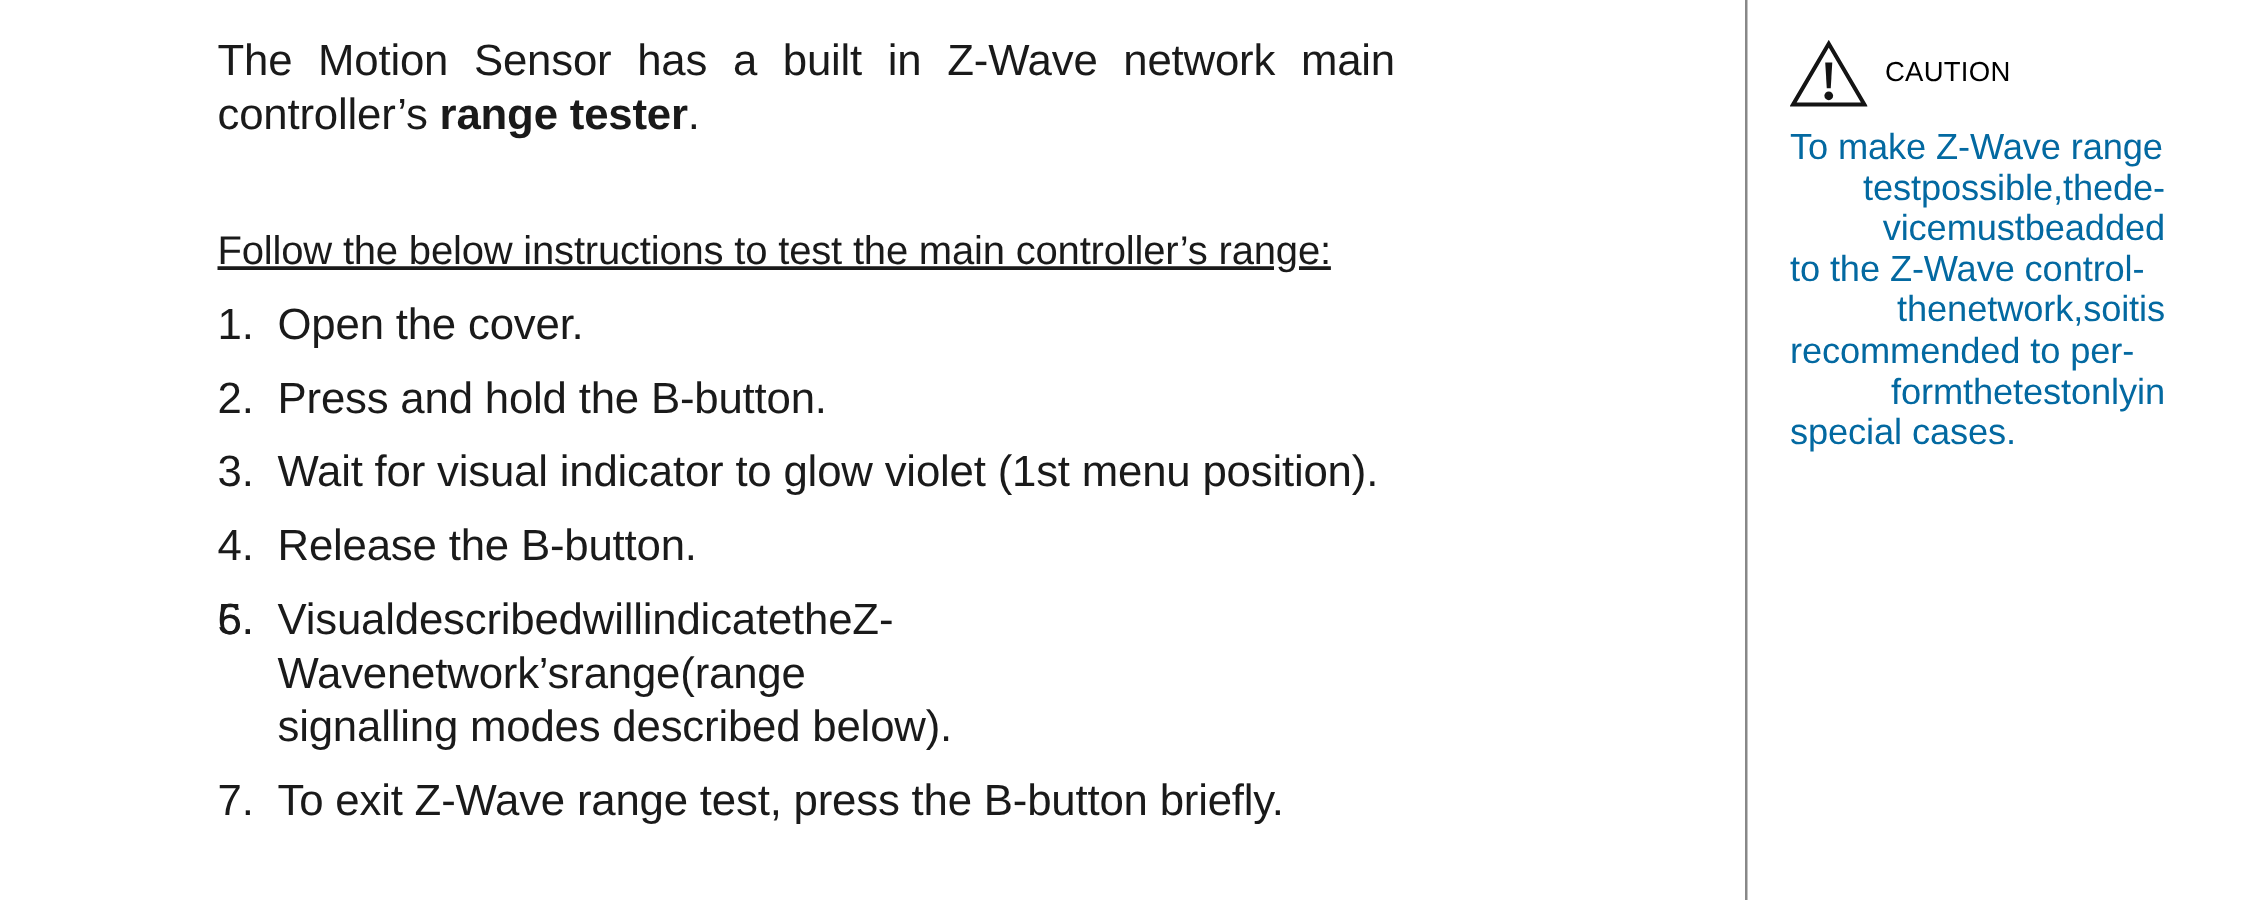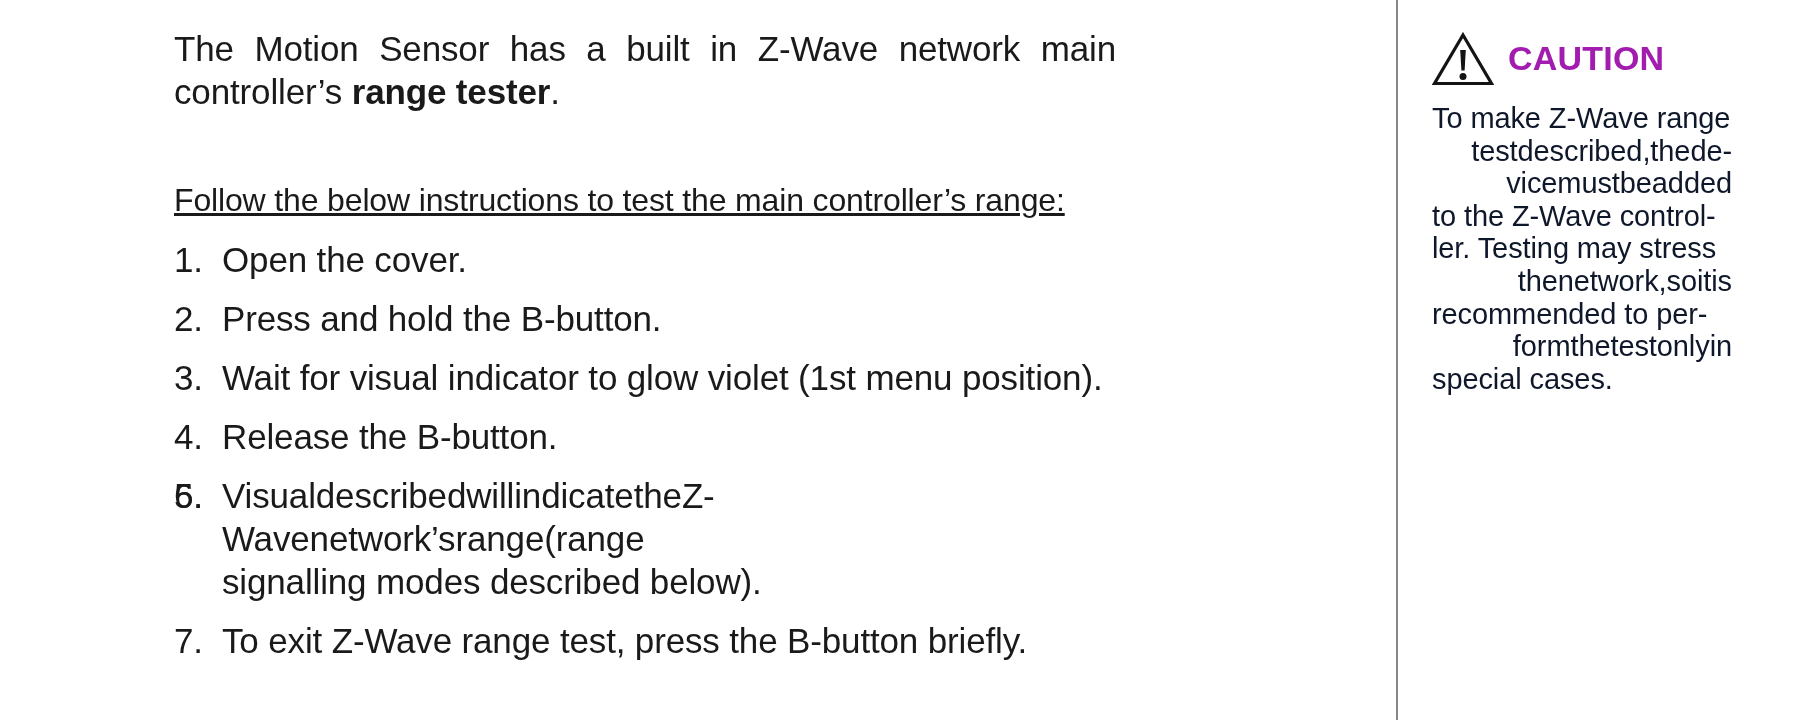--- a/index.html
+++ b/index.html
@@ -106,36 +106,36 @@
     padding-top: 32px;
     gap: 14px;
   }
   .warning-triangle-icon {
     display: block;
     width: 62px;
     height: 54px;
     flex: 0 0 auto;
   }
   .caution-title {
-    font-size: 34px;
-    font-weight: 700;
+    font-size: 22px;
+    font-weight: 400;
     letter-spacing: 0.2px;
-    color: #a21caf;
+    color: #000000;
     line-height: 1;
     padding-bottom: 2px;
   }
 
   .caution-body {
     margin: 0;
     padding-top: 16px;
     font-size: 29px;
     line-height: 32.6px;
     text-align: justify;
     text-justify: inter-word;
-    color: #0f172a;
+    color: #0369a1;
     letter-spacing: -0.1px;
   }
   .caution-body .hard-line {
     display: block;
     white-space: nowrap;
   }
   .caution-body .spread {
     display: flex;
     justify-content: flex-end;
   }
@@ -200,32 +200,31 @@
         <path d="M28.2 18 L33.8 18 L32.6 38.5 L29.4 38.5 Z" fill="#141414"></path>
         <circle cx="31" cy="44.6" r="3.5" fill="#141414"></circle>
       </svg>
       <span class="caution-title">CAUTION</span>
     </div>
 
     <div class="caution-body">
       <span class="hard-line">To make Z-Wave range</span>
       <span class="spread">
           <span>test</span>
-          <span>described,</span>
+          <span>possible,</span>
           <span>the</span>
           <span>de-</span>
         </span>
       <span class="spread">
           <span>vice</span>
           <span>must</span>
           <span>be</span>
           <span>added</span>
         </span>
       <span class="hard-line">to the Z-Wave control-</span>
-      <span class="hard-line">ler. Testing may stress</span>
       <span class="spread">
           <span>the</span>
           <span>network,</span>
           <span>so</span>
           <span>it</span>
           <span>is</span>
         </span>
       <span class="hard-line">recommended to per-</span>
       <span class="spread">
           <span>form</span>

